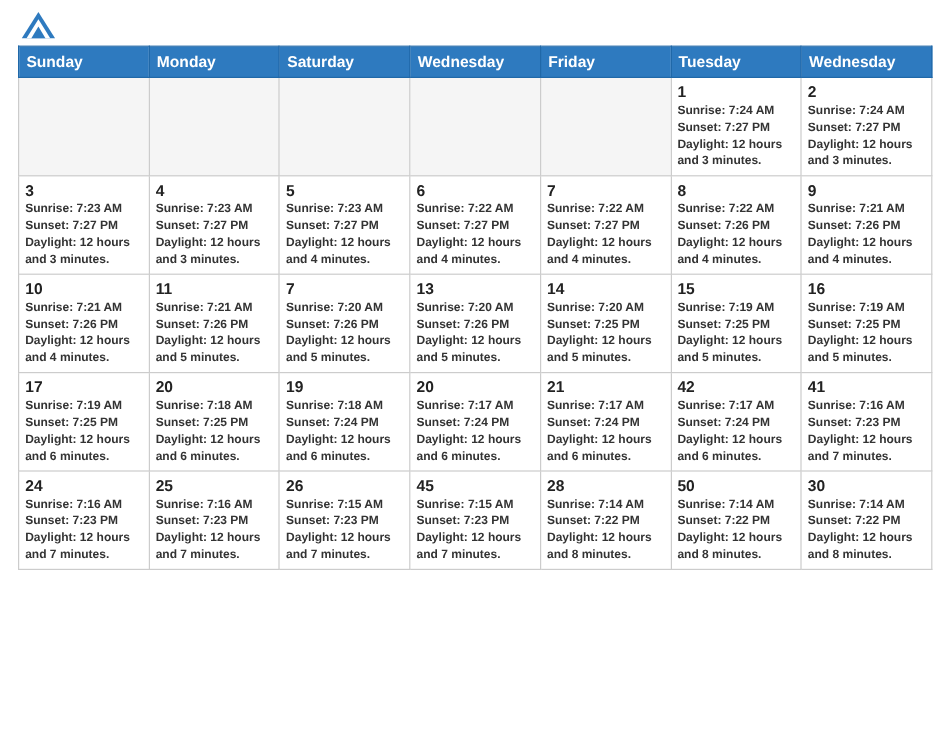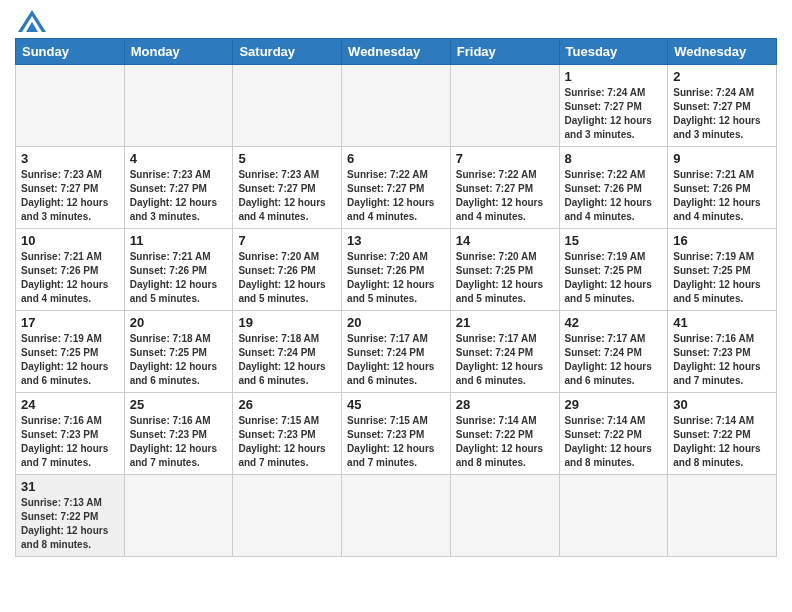--- a/index.html
+++ b/index.html
@@ -301,40 +301,26 @@
 Sunset: 7:23 PM
 Daylight: 12 hours and 7 minutes.</div>
         </td>
         <td>
           <span class="day-number">28</span>
           <div class="day-info" style="white-space: pre-line;">Sunrise: 7:14 AM
 Sunset: 7:22 PM
 Daylight: 12 hours and 8 minutes.</div>
         </td>
         <td>
-          <span class="day-number">29</span>
+          <span class="day-number">50</span>
           <div class="day-info" style="white-space: pre-line;">Sunrise: 7:14 AM
 Sunset: 7:22 PM
 Daylight: 12 hours and 8 minutes.</div>
         </td>
         <td>
           <span class="day-number">30</span>
           <div class="day-info" style="white-space: pre-line;">Sunrise: 7:14 AM
 Sunset: 7:22 PM
 Daylight: 12 hours and 8 minutes.</div>
         </td>
       </tr>
-      <tr class="last-row">
-        <td>
-          <span class="day-number">31</span>
-          <div class="day-info" style="white-space: pre-line;">Sunrise: 7:13 AM
-Sunset: 7:22 PM
-Daylight: 12 hours and 8 minutes.</div>
-        </td>
-        <td class="empty"></td>
-        <td class="empty"></td>
-        <td class="empty"></td>
-        <td class="empty"></td>
-        <td class="empty"></td>
-        <td class="empty"></td>
-      </tr>
     </tbody>
 </table>
 
 </body></html>

